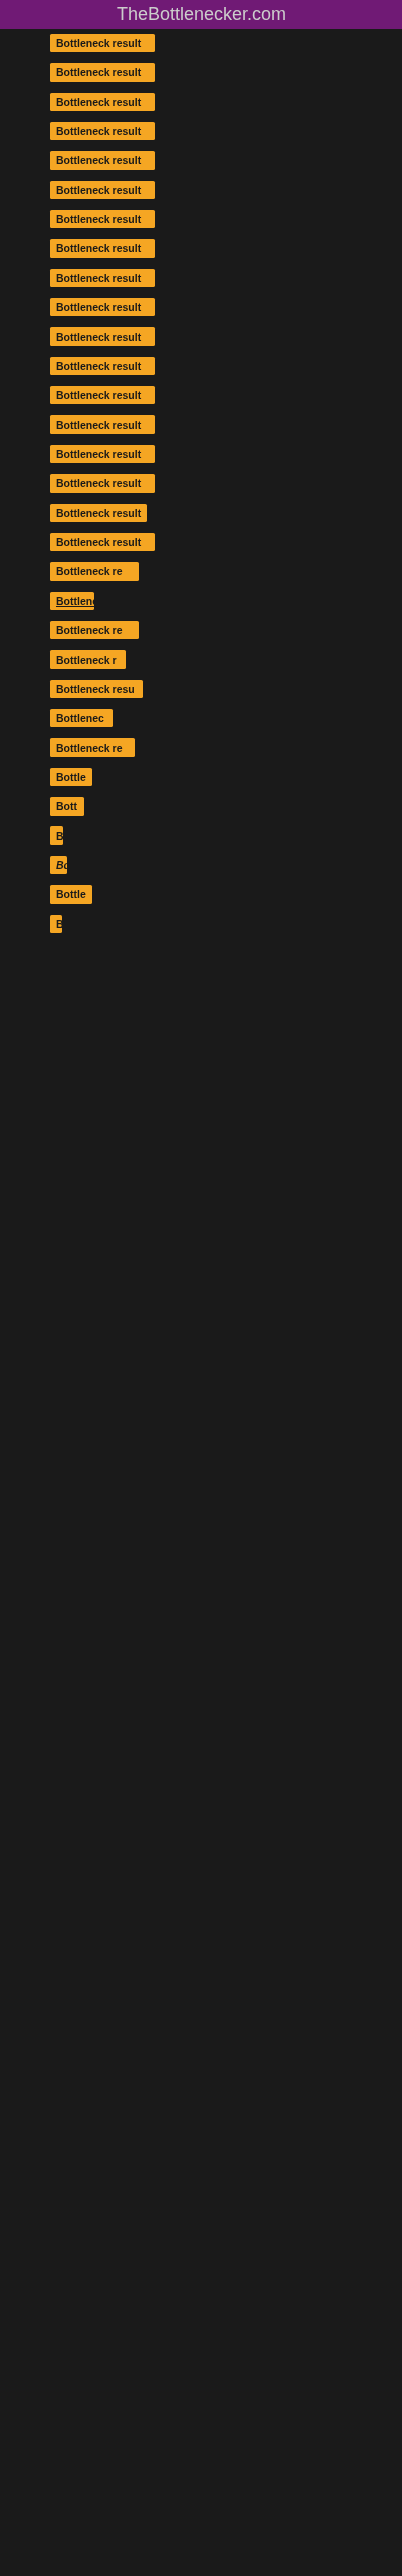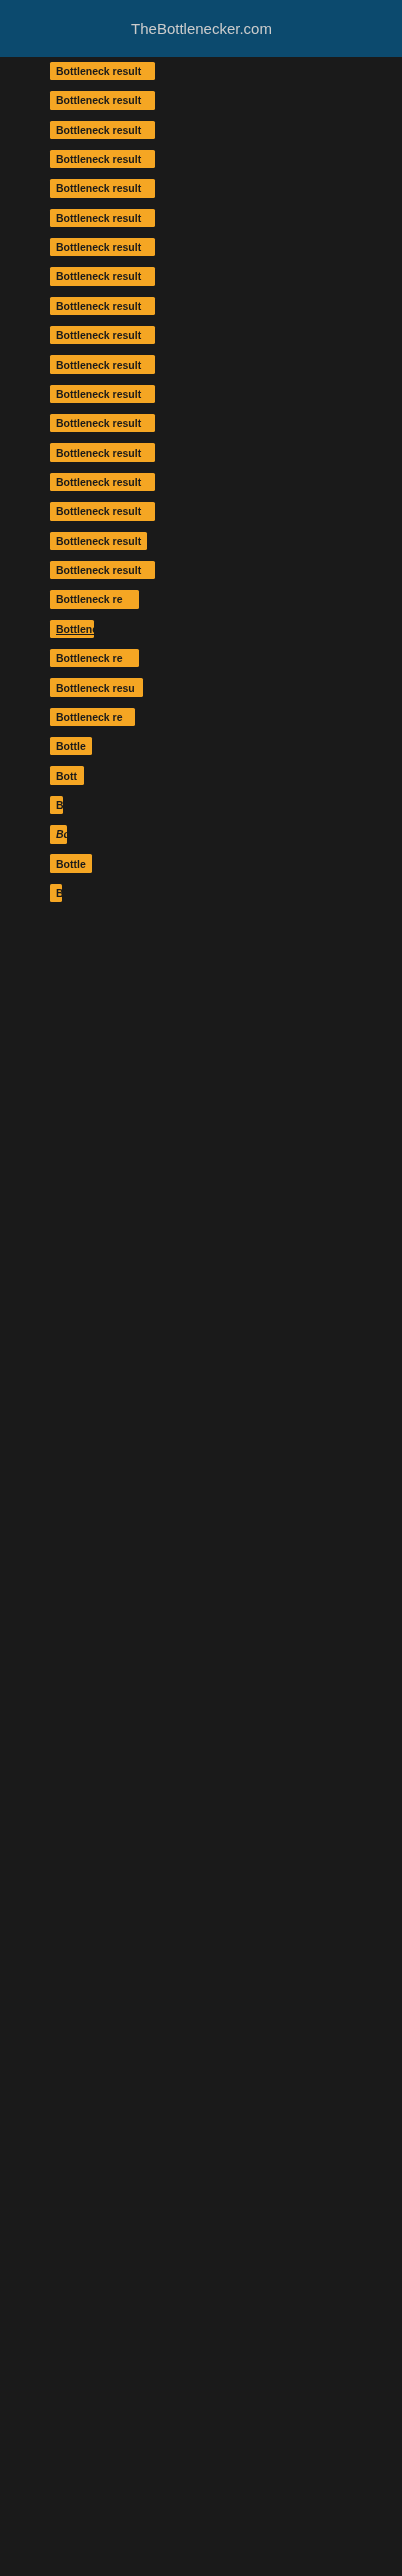--- a/index.html
+++ b/index.html
@@ -10,23 +10,23 @@
     body {
       background-color: #1a1a1a;
       width: 403px;
       min-height: 2576px;
       font-family: Arial, sans-serif;
       position: relative;
     }
     .site-title {
       text-align: center;
       color: #cccccc;
-      font-size: 15px;
-      padding: 20px 0;
-      background-color: #0c4a6e;
+      font-size: 18px;
+      padding: 4px 0;
+      background-color: #701a75;
     }
     .bottleneck-item {
       margin: 0 0 4.8px 0;
       padding: 1.6px 0;
     }
     .bottleneck-label {
       display: inline-block;
       background-color: #f5a623;
       color: #1a1a1a;
       font-size: 10.5px;
@@ -63,21 +63,23 @@
     <div class="bottleneck-item"><span class="bottleneck-label" style="max-width: 105px; width: 105px;">Bottleneck result</span></div>
     <div class="bottleneck-item"><span class="bottleneck-label" style="max-width: 105px; width: 105px;">Bottleneck result</span></div>
     <div class="bottleneck-item"><span class="bottleneck-label" style="max-width: 105px; width: 105px;">Bottleneck result</span></div>
     <div class="bottleneck-item"><span class="bottleneck-label" style="max-width: 105px; width: 105px;">Bottleneck result</span></div>
     <div class="bottleneck-item"><span class="bottleneck-label" style="max-width: 105px; width: 105px;">Bottleneck result</span></div>
     <div class="bottleneck-item"><span class="bottleneck-label" style="max-width: 97px; width: 97px;">Bottleneck result</span></div>
     <div class="bottleneck-item"><span class="bottleneck-label" style="max-width: 105px; width: 105px;">Bottleneck result</span></div>
     <div class="bottleneck-item"><span class="bottleneck-label" style="max-width: 89px; width: 89px;">Bottleneck re</span></div>
     <div class="bottleneck-item"><span class="bottleneck-label" style="max-width: 68px; width: 44px; text-decoration: underline;">Bottleneck</span></div>
     <div class="bottleneck-item"><span class="bottleneck-label" style="max-width: 89px; width: 89px;">Bottleneck re</span></div>
+    <div class="bottleneck-item"><span class="bottleneck-label" style="max-width: 76px; width: 76px;">Bottleneck r</span></div>
     <div class="bottleneck-item"><span class="bottleneck-label" style="max-width: 93px; width: 113px;">Bottleneck resu</span></div>
+    <div class="bottleneck-item"><span class="bottleneck-label" style="max-width: 63px; width: 63px;">Bottlenec</span></div>
     <div class="bottleneck-item"><span class="bottleneck-label" style="max-width: 85px; width: 85px;">Bottleneck re</span></div>
     <div class="bottleneck-item"><span class="bottleneck-label" style="max-width: 42px; width: 42px;">Bottle</span></div>
     <div class="bottleneck-item"><span class="bottleneck-label" style="max-width: 34px; width: 34px;">Bott</span></div>
     <div class="bottleneck-item"><span class="bottleneck-label" style="max-width: 13px; width: 13px;">B</span></div>
     <div class="bottleneck-item"><span class="bottleneck-label" style="max-width: 17.7px; width: 17.7px; font-style: italic;">Bo</span></div>
     <div class="bottleneck-item"><span class="bottleneck-label" style="max-width: 42px; width: 42px;">Bottle</span></div>
     <div class="bottleneck-item"><span class="bottleneck-label" style="max-width: 11.3px; width: 11.3px;">B</span></div>
   </div>
 
 

